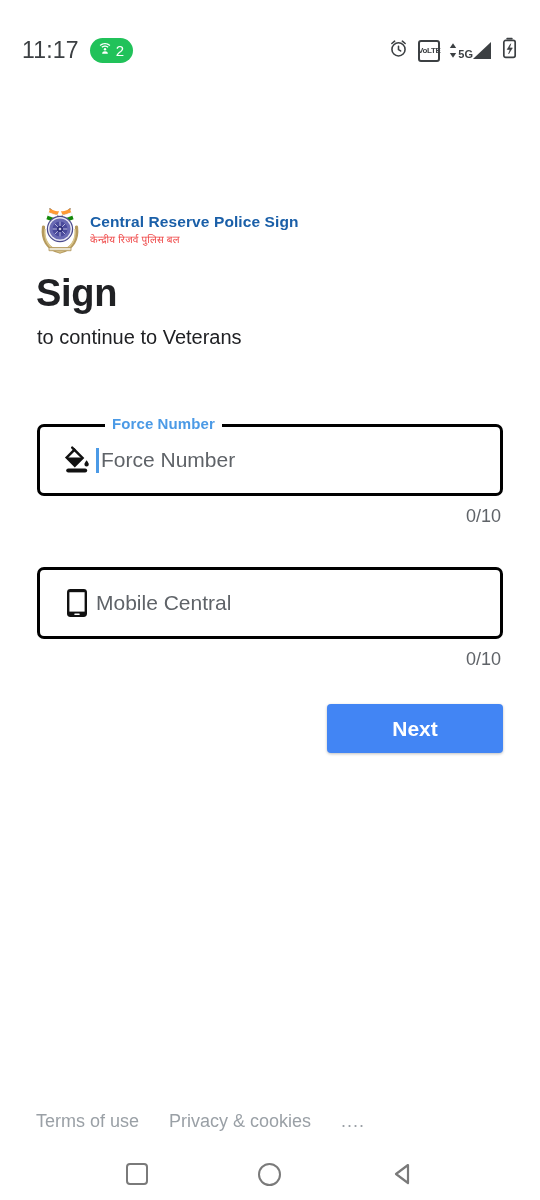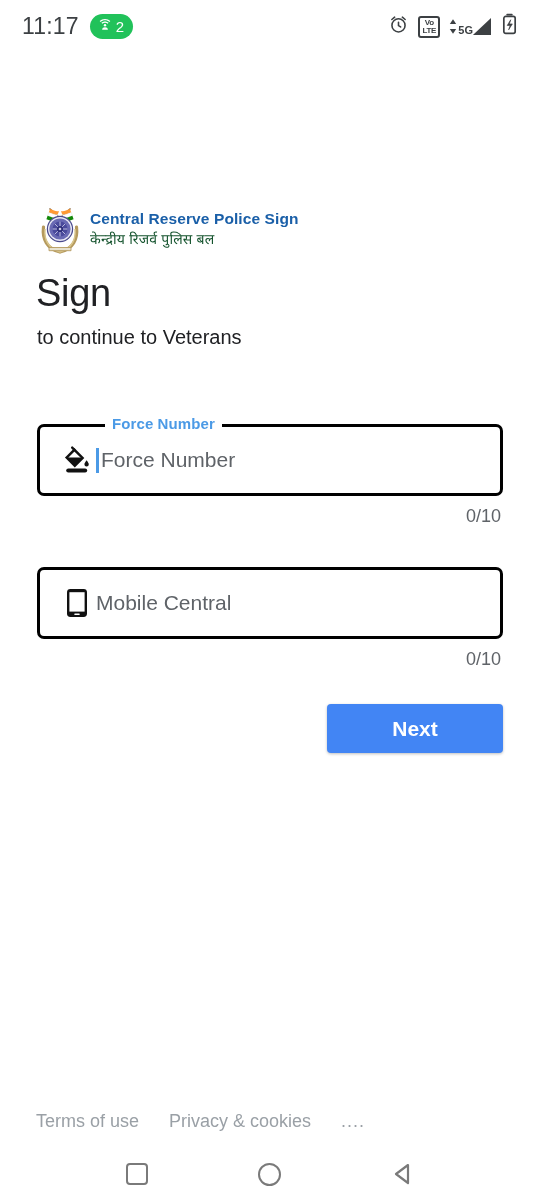--- a/index.html
+++ b/index.html
@@ -6,51 +6,51 @@
   html, body {
     width:540px; height:1200px;
     background:#ffffff;
     font-family:"Liberation Sans", sans-serif;
     overflow:hidden;
   }
   .screen { position:relative; width:540px; height:1200px; background:#fff; }
 
   
   .statusbar {
-    position:absolute; top:13px; left:0; width:540px; height:64px;
-    display:flex; align-items:flex-start; padding:0 22px;
+    position:absolute; top:0; left:0; width:540px; height:64px;
+    display:flex; align-items:flex-end; padding:0 22px;
   }
   .sb-left { display:flex; align-items:center; gap:11px; }
   .sb-time { font-size:23px; color:#3c4043; letter-spacing:.2px; }
   .hotspot-badge {
     display:flex; align-items:center; gap:3px;
     background:#21c25a; border-radius:14px;
     padding:3px 9px 3px 7px; height:25px;
   }
   .hotspot-badge .cnt { color:#fff; font-size:15px; font-weight:500; line-height:1; }
   .sb-right { margin-left:auto; display:flex; align-items:center; gap:9px; }
   .volte-box {
     width:22px; height:22px; border:2px solid #3c4043; border-radius:3px;
-    display:flex; flex-direction:column; align-items:center; justify-content:center;
+    display:flex; flex-direction:row; align-items:center; justify-content:center;
     line-height:1;
   }
   .volte-box span { font-size:8px; font-weight:bold; color:#3c4043; letter-spacing:-.3px; }
   .net5g { display:flex; align-items:flex-end; gap:1px; }
   .net5g .arrows { display:flex; flex-direction:column; gap:1px; margin-bottom:2px; }
   .net5g .lbl { font-size:11px; font-weight:bold; color:#3c4043; }
 
   
   .brand { position:absolute; left:37px; top:203px; display:flex; align-items:center; gap:7px; }
   .brand-emblem { width:46px; height:52px; flex:none; }
   .brand-text { display:flex; flex-direction:column; gap:1px; }
   .brand-en { font-size:15.5px; font-weight:bold; color:#1a5fa8; letter-spacing:.1px; }
-  .brand-hi { font-size:14px; color:#14532d; letter-spacing:.2px; }
-
-  
-  .title { position:absolute; left:36px; top:272px; font-size:38px; font-weight:normal; color:#202124; letter-spacing:-.3px; }
+  .brand-hi { font-size:10px; color:#ef4444; letter-spacing:.2px; }
+
+  
+  .title { position:absolute; left:36px; top:272px; font-size:38px; font-weight:bold; color:#202124; letter-spacing:-.3px; }
   .subtitle { position:absolute; left:37px; top:326px; font-size:20px; color:#202124; }
 
   
   .field-wrap { position:absolute; left:37px; width:466px; }
   .field-wrap.f1 { top:424px; }
   .field-wrap.f2 { top:567px; }
   .field {
     position:relative; height:72px; border:3px solid #000; border-radius:7px;
     display:flex; align-items:center; padding:15px 18px; background:#fff;
   }

